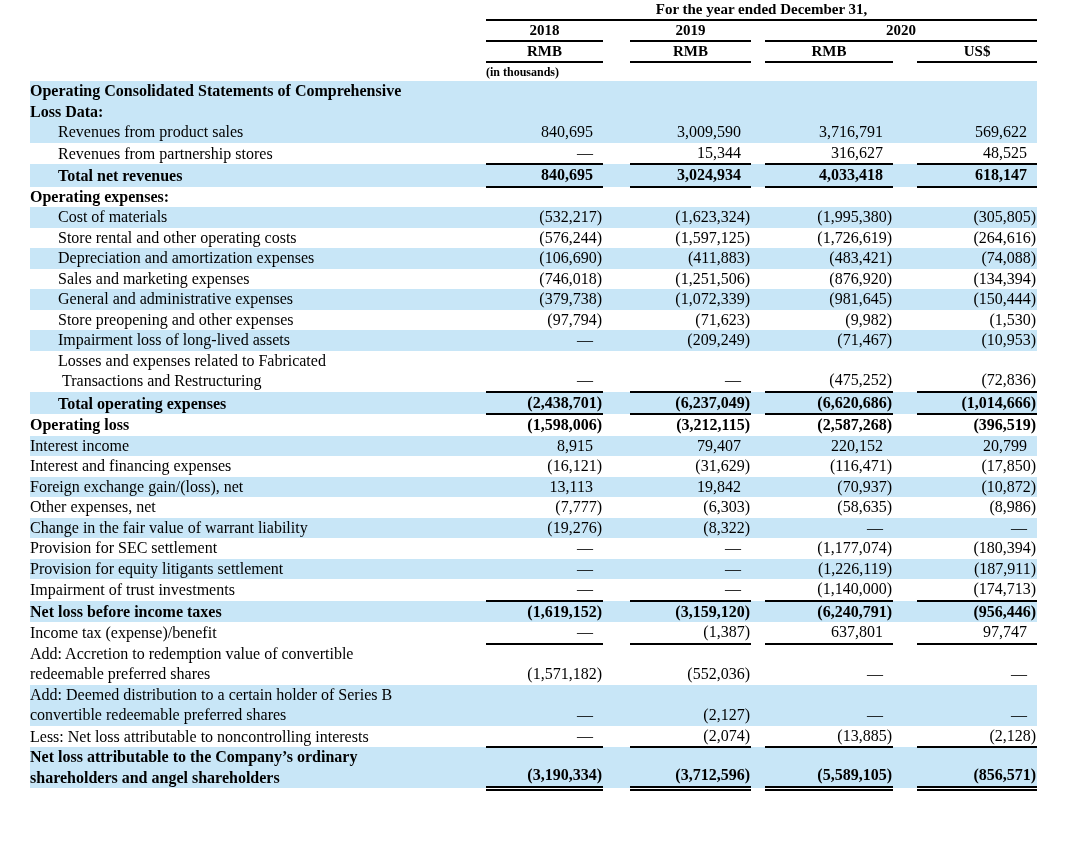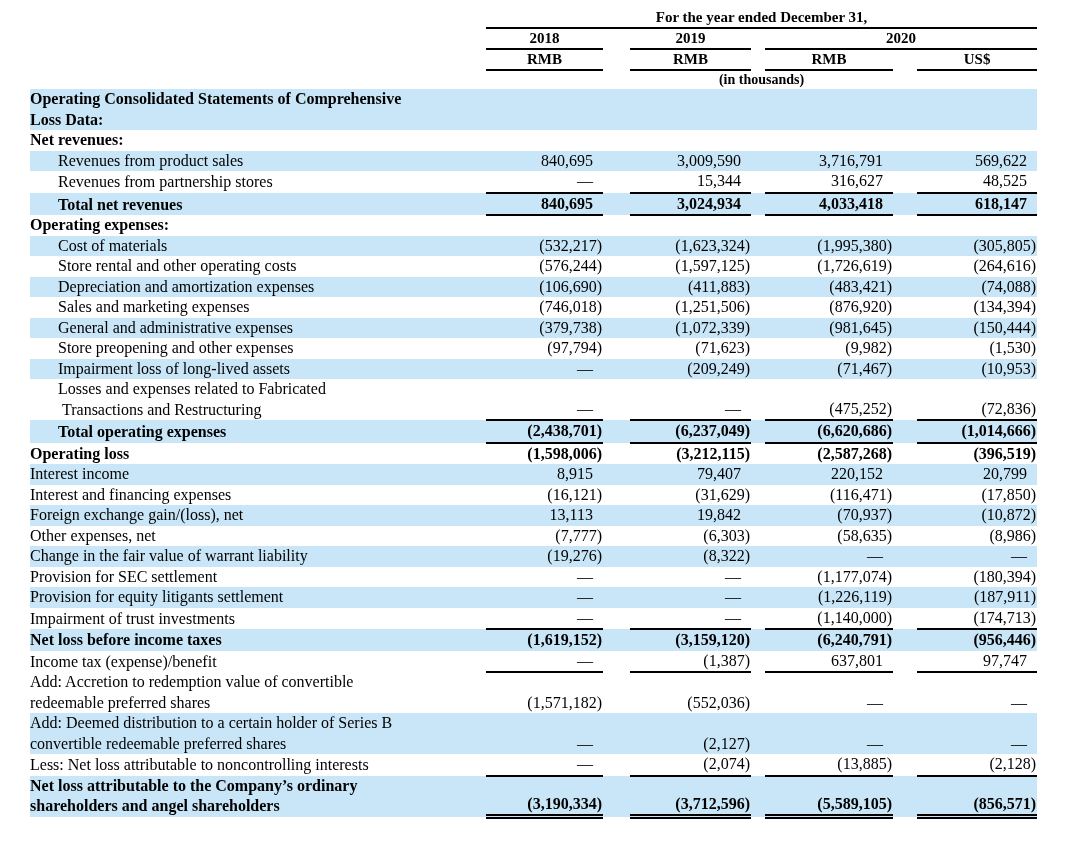--- a/index.html
+++ b/index.html
@@ -9,32 +9,32 @@
     font-family: "Liberation Serif", serif;
     color: #000000;
     overflow: hidden;
   }
   .page { position: relative; width: 1080px; height: 860px; }
 
   table.fin {
     border-collapse: collapse;
     table-layout: fixed;
     width: 1007px;
-    margin: 8px 0 0 30px;
+    margin: 0 0 0 30px;
     font-size: 16px;
     font-family: Liberation Serif, serif;
   }
   td { padding: 0; vertical-align: bottom; }
 
   
   thead td { line-height: 19px; font-weight: bold; font-size: 15px; }
   td.spanner { text-align: center; border-bottom: 2px solid #000; }
   td.yr   { text-align: center; border-bottom: 2px solid #000; }
   td.cur  { text-align: center; border-bottom: 2px solid #000; }
-  td.unit { text-align: center; font-size: 14px; line-height: 18px; }
+  td.unit { font-size: 12px; line-height: 18px; }
 
   
   tbody td { line-height: 20.5px; }
   tr.bg-blue td { background: #c8e6f7; }
   tr.bold td { font-weight: bold; }
   td.label { text-align: left; white-space: nowrap; }
   td.label .l1, td.label .l2 { white-space: nowrap; }
   td.label.ind .l1 { padding-left: 28px; }
   td.label.ind .l2 { padding-left: 32px; }
   td.label .l2 { }
@@ -95,33 +95,20 @@
       <div class="l2">Loss Data:</div>
     </td>
     <td class="num"></td>
     <td class="gap"></td>
     <td class="num"></td>
     <td class="gap"></td>
     <td class="num"></td>
     <td class="gap"></td>
     <td class="num"></td>
   </tr>
-        <tr class="bg-white bold">
-    <td class="label">
-      <div class="l1">Net revenues:</div>
-
-    </td>
-    <td class="num"></td>
-    <td class="gap"></td>
-    <td class="num"></td>
-    <td class="gap"></td>
-    <td class="num"></td>
-    <td class="gap"></td>
-    <td class="num"></td>
-  </tr>
         <tr class="bg-blue">
     <td class="label ind">
       <div class="l1">Revenues from product sales</div>
 
     </td>
     <td class="num">840,695</td>
     <td class="gap"></td>
     <td class="num">3,009,590</td>
     <td class="gap"></td>
     <td class="num">3,716,791</td>

